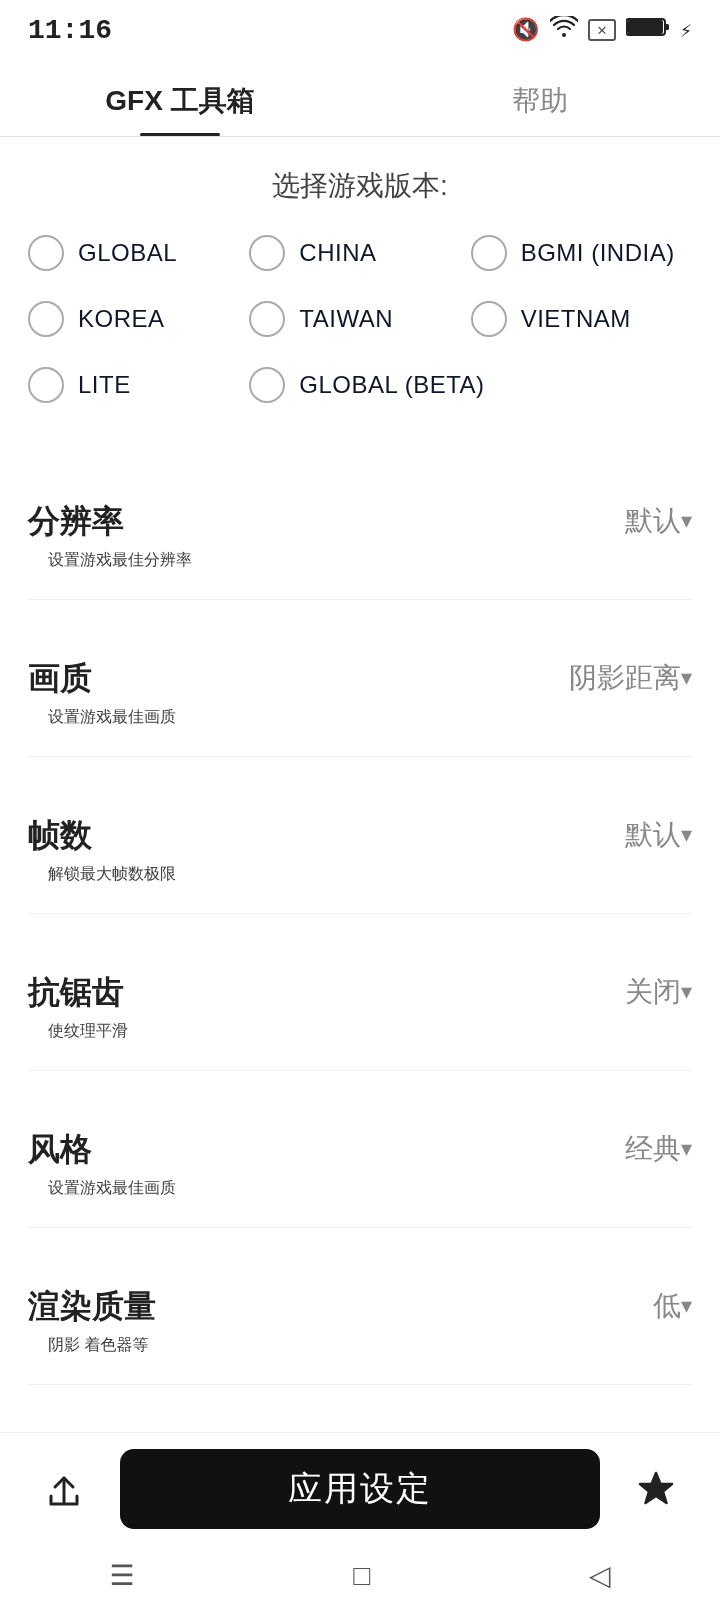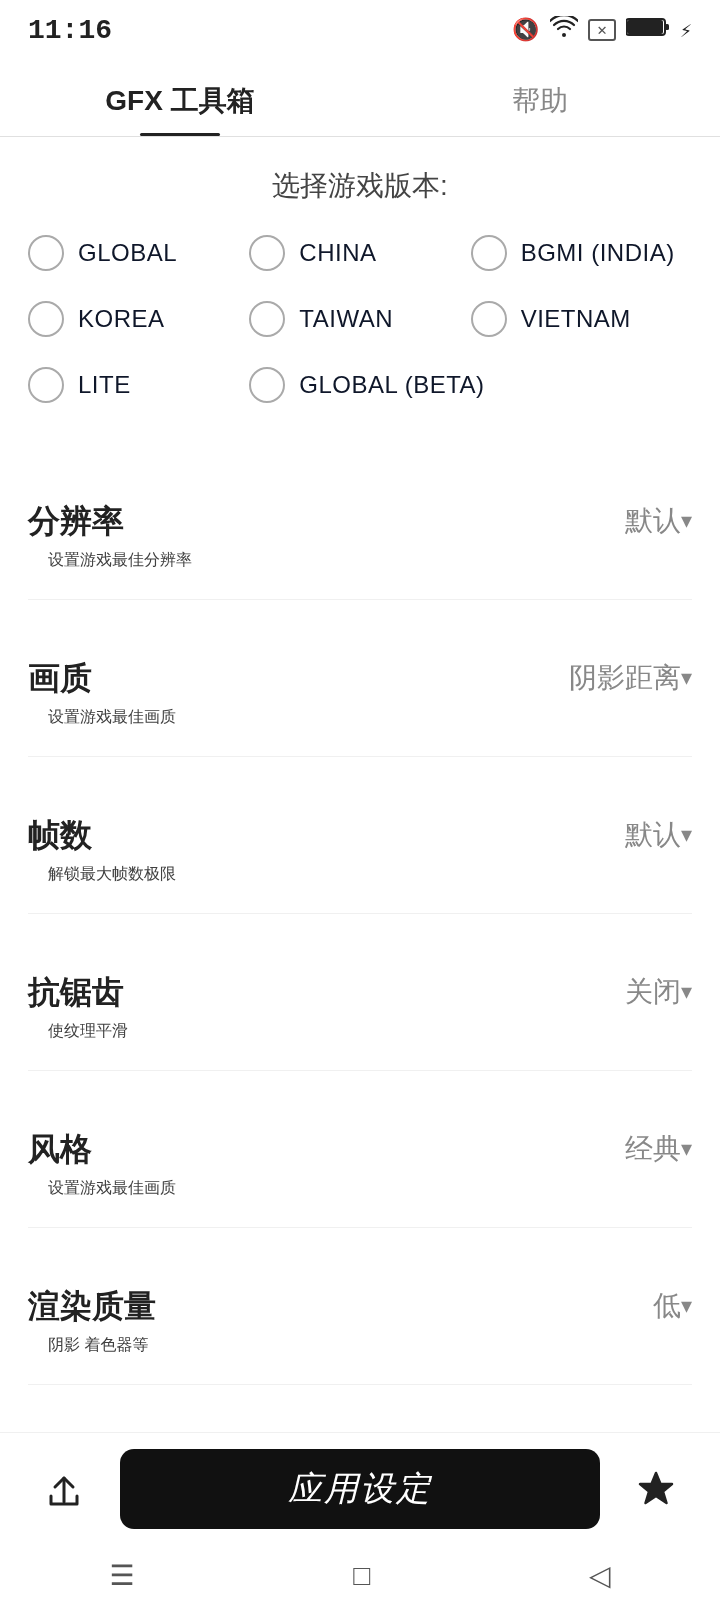--- a/index.html
+++ b/index.html
@@ -181,21 +181,20 @@
       flex: 1;
       background: #111;
       color: #fff;
       border: none;
       border-radius: 14px;
       height: 80px;
       font-size: 34px;
       font-weight: 500;
       cursor: pointer;
       letter-spacing: 2px;
-      font-style: italic;
     }
 
     
     .nav-bottom {
       display: flex;
       justify-content: space-around;
       align-items: center;
       padding: 14px 0 20px;
       background: #fff;
     }

